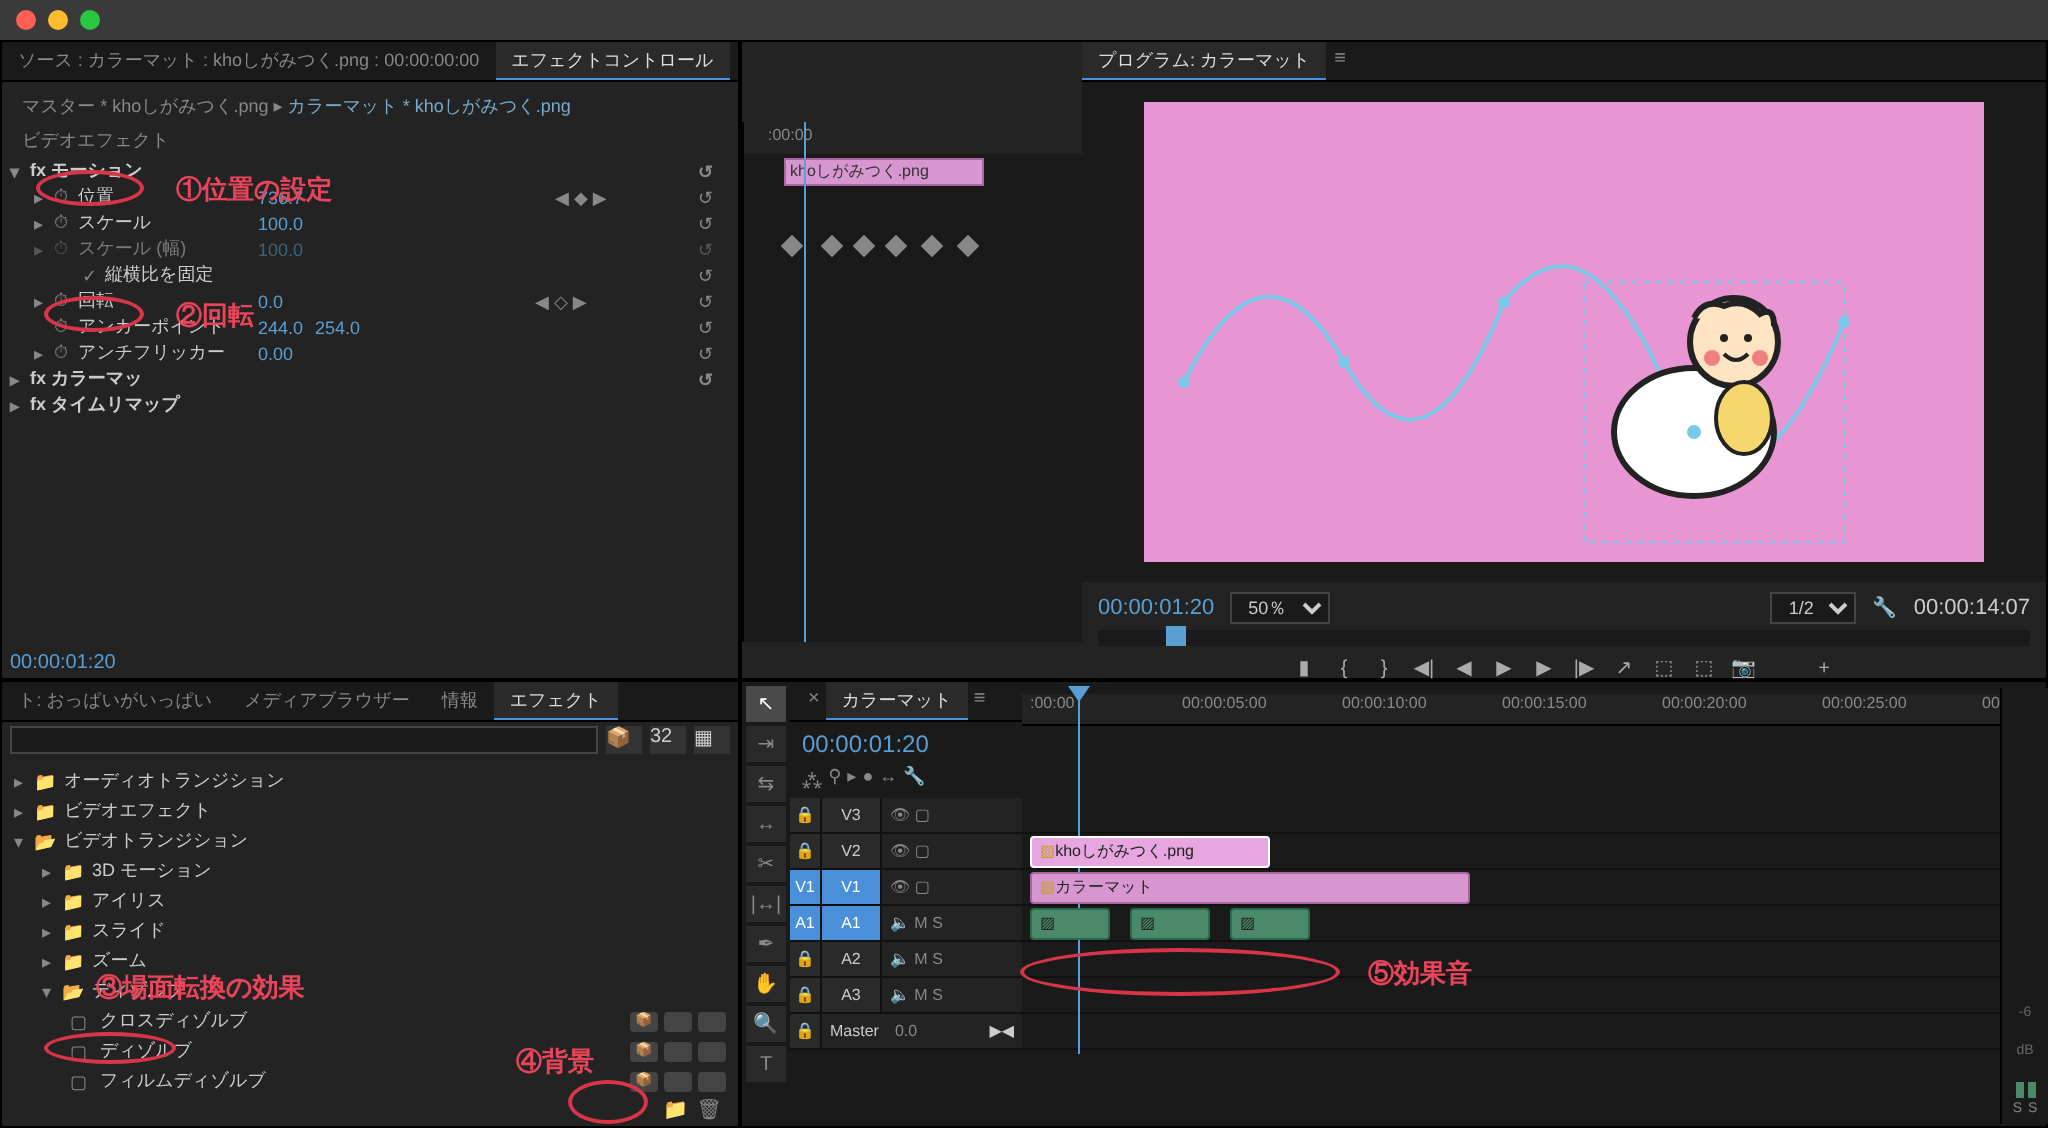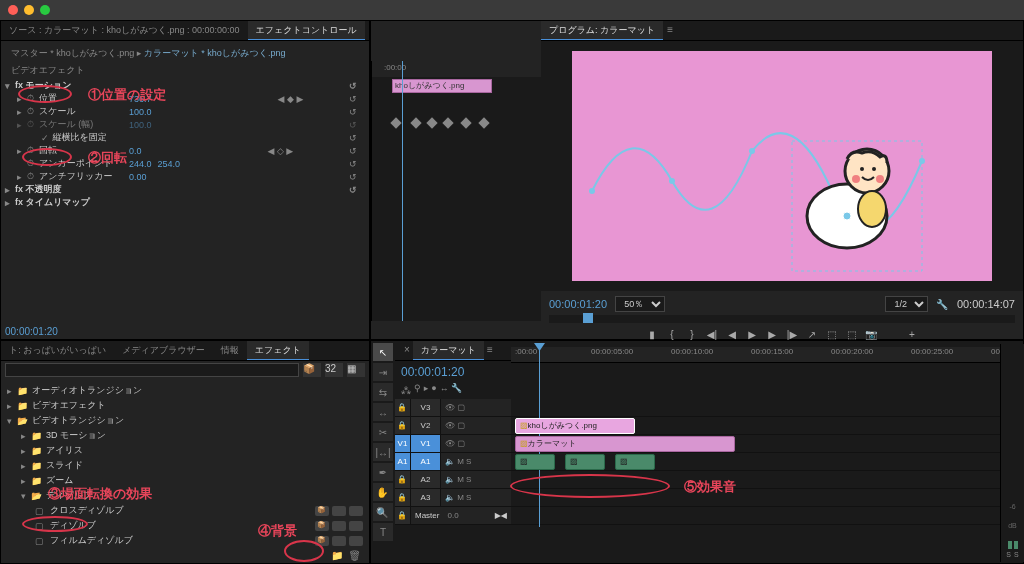--- a/index.html
+++ b/index.html
@@ -165,21 +165,21 @@
       <div class="prop-row">
         <span class="prop-indent"></span>
         <span class="prop-toggle">▸</span>
         <span class="prop-stopwatch">⏱</span>
         <span class="prop-name">アンチフリッカー</span>
         <span class="prop-value">0.00</span>
         <span class="prop-reset">↺</span>
       </div>
       <div class="prop-row fx-header">
         <span class="prop-toggle">▸</span>
-        <span>fx 不透明度</span>
+        <span>fx カラーマッ</span>
         <span class="prop-reset">↺</span>
       </div>
       <div class="prop-row fx-header">
         <span class="prop-toggle">▸</span>
         <span>fx タイムリマップ</span>
       </div>
     </div>
     <div class="timecode-bar">00:00:01:20</div>
   </div>
 

